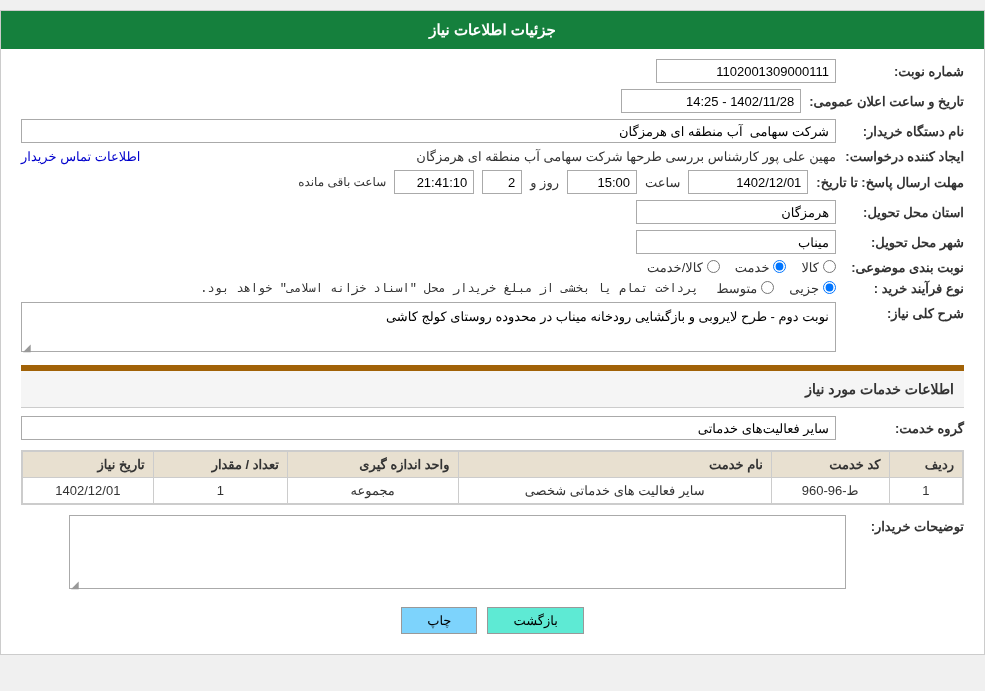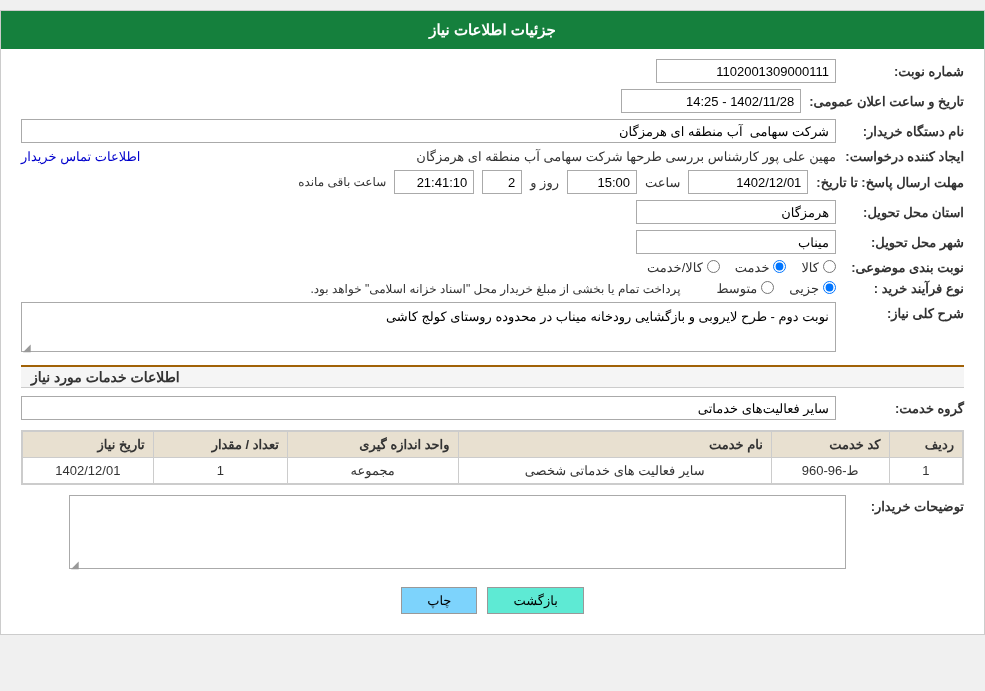--- a/index.html
+++ b/index.html
@@ -53,27 +53,27 @@
       flex: 1;
     }
     .input-medium {
       width: 180px;
     }
     .input-small {
       width: 120px;
     }
     .section-header {
       background: #f5f5f5;
-      border-top: 2px solid #a16207;
+      border-top: 6px solid #a16207;
       border-bottom: 1px solid #ccc;
-      padding: 2px 10px;
+      padding: 10px 10px;
       font-weight: bold;
       font-size: 14px;
       margin: 10px 0 8px 0;
-      text-align: left;
+      text-align: right;
     }
     .blue-link {
       color: #0000cc;
       text-decoration: none;
       cursor: pointer;
     }
     .radio-group {
       display: flex;
       gap: 15px;
       align-items: center;
@@ -240,21 +240,21 @@
       <div class="radio-group">
         <div class="radio-item">
           <span>متوسط</span>
           <input type="radio" name="farayand" style="">
         </div>
         <div class="radio-item">
           <span>جزیی</span>
           <input type="radio" name="farayand" checked="" style="">
         </div>
       </div>
-      <span class="process-note" style="margin-right:28px;">پرداخت تمام یا بخشی از مبلغ خریدار محل "اسناد خزانه اسلامی" خواهد بود.</span>
+      <span class="process-note" style="margin-right:10px;font-family:Liberation Mono, monospace;">پرداخت تمام یا بخشی از مبلغ خریدار محل "اسناد خزانه اسلامی" خواهد بود.</span>
     </div>
 
     <div class="row" style="align-items:flex-start;">
       <span class="label" style="margin-top:4px;">شرح کلی نیاز:</span>
       <div class="textarea-wrapper">
         <textarea class="description-box" rows="2" style="">نوبت دوم - طرح لایروبی و بازگشایی رودخانه میناب در محدوده روستای کولج کاشی</textarea>
         <span class="resize-icon">◢</span>
       </div>
     </div>
 

